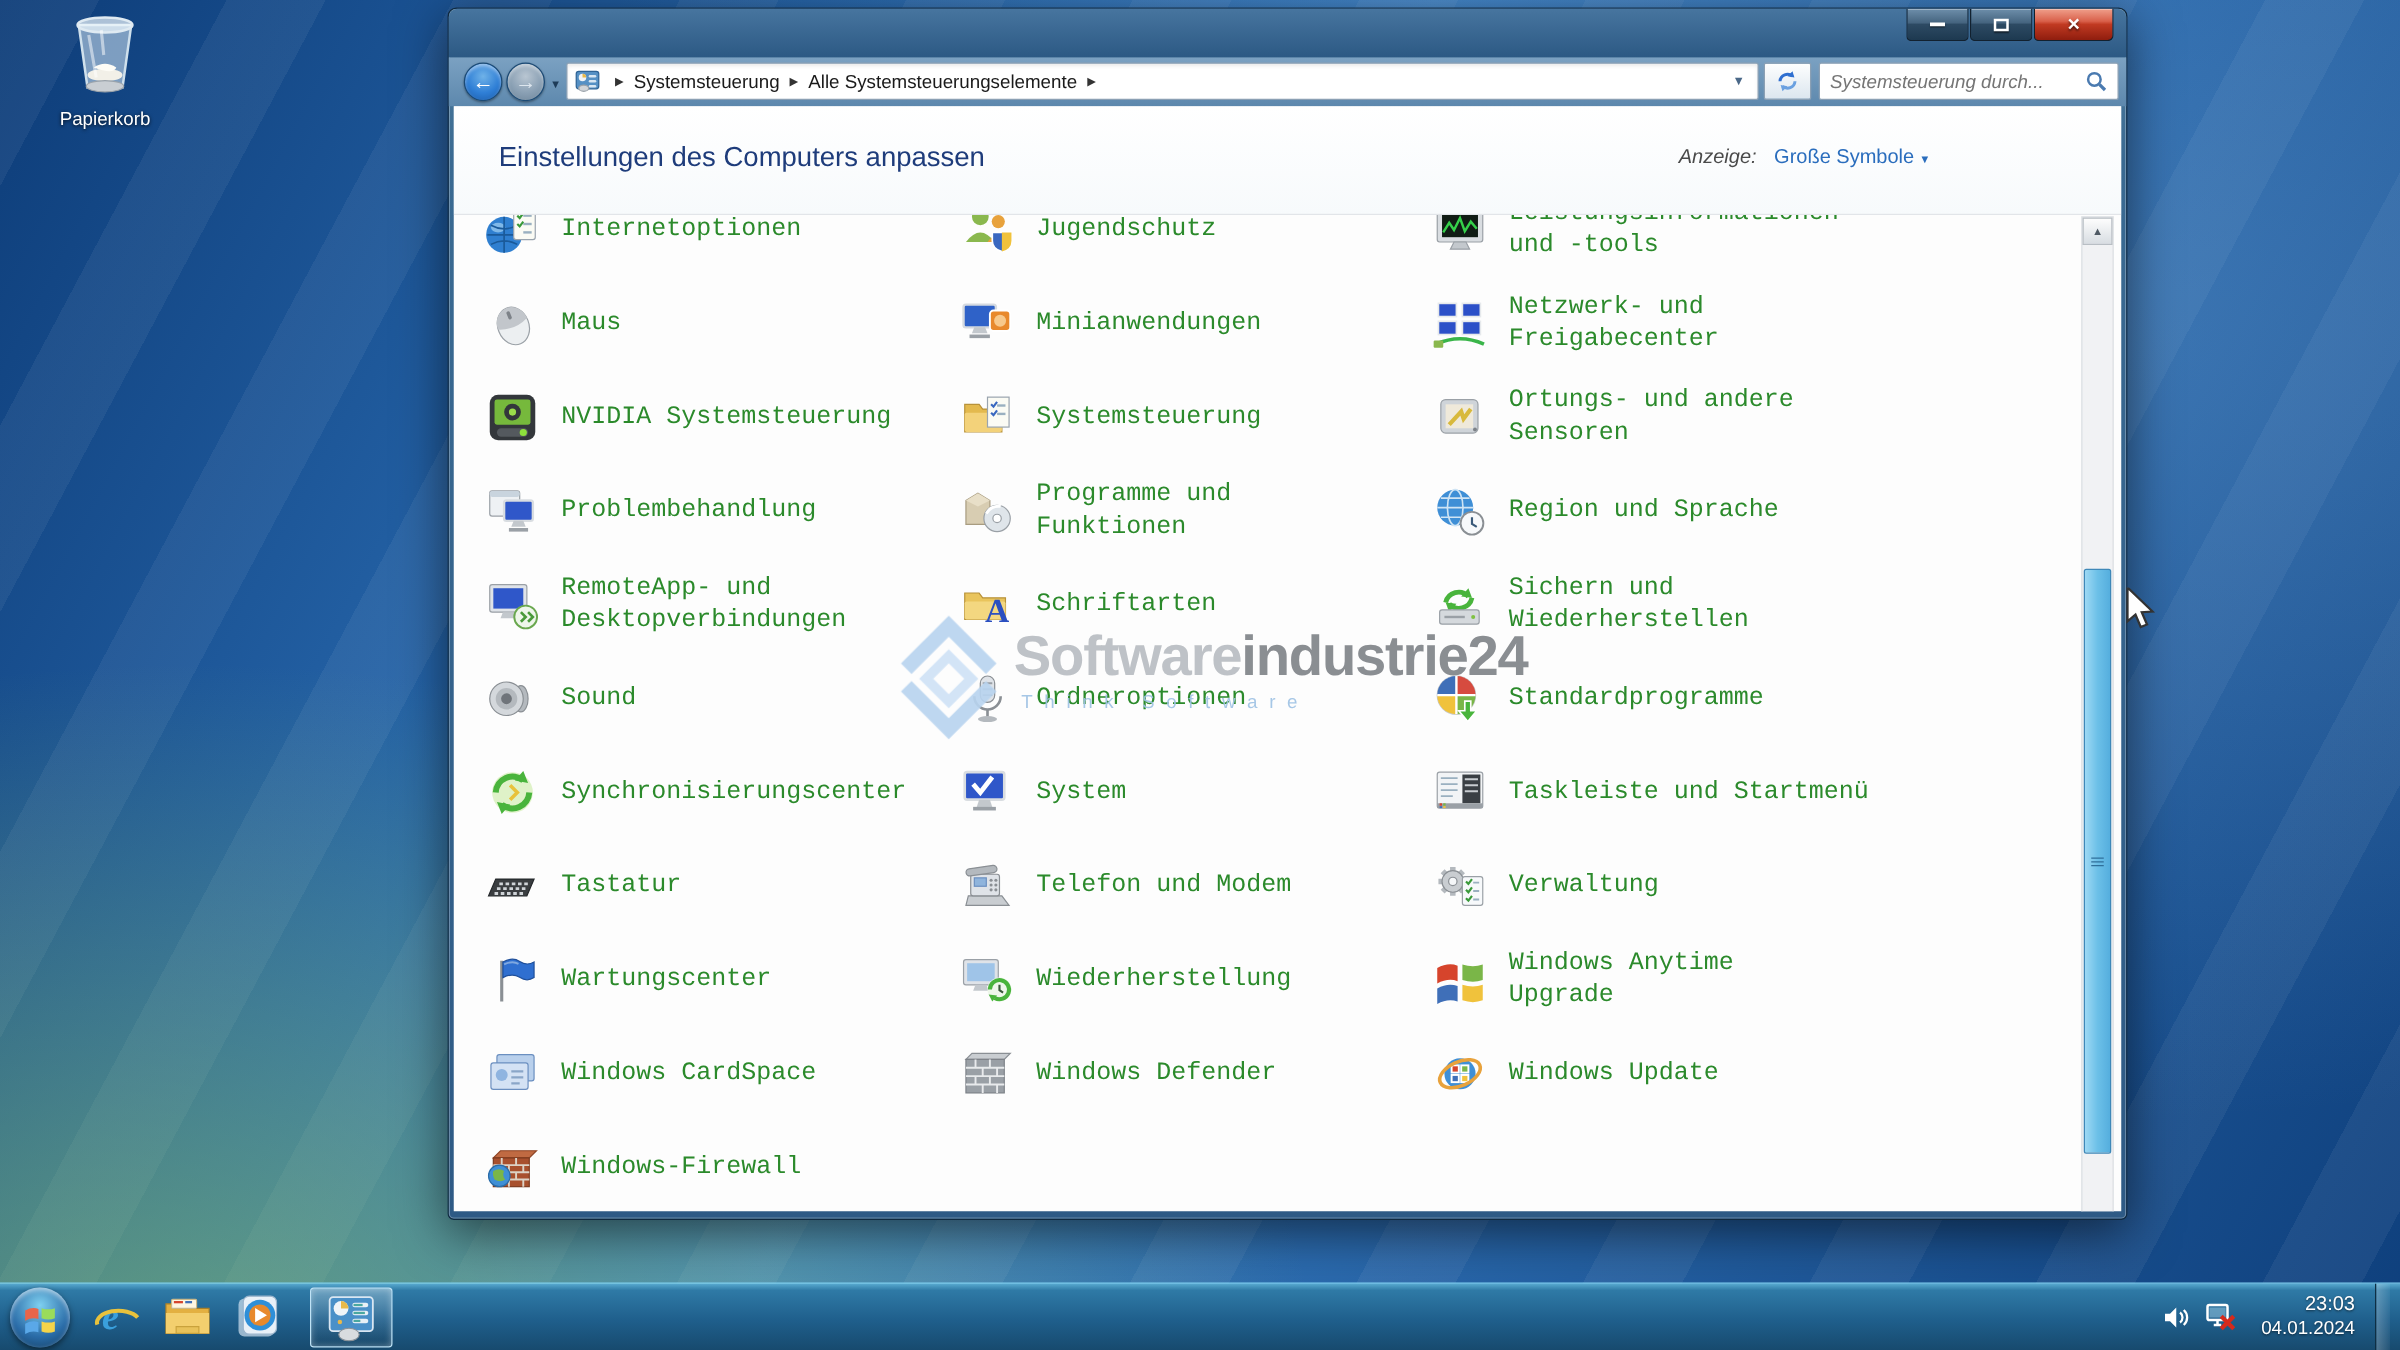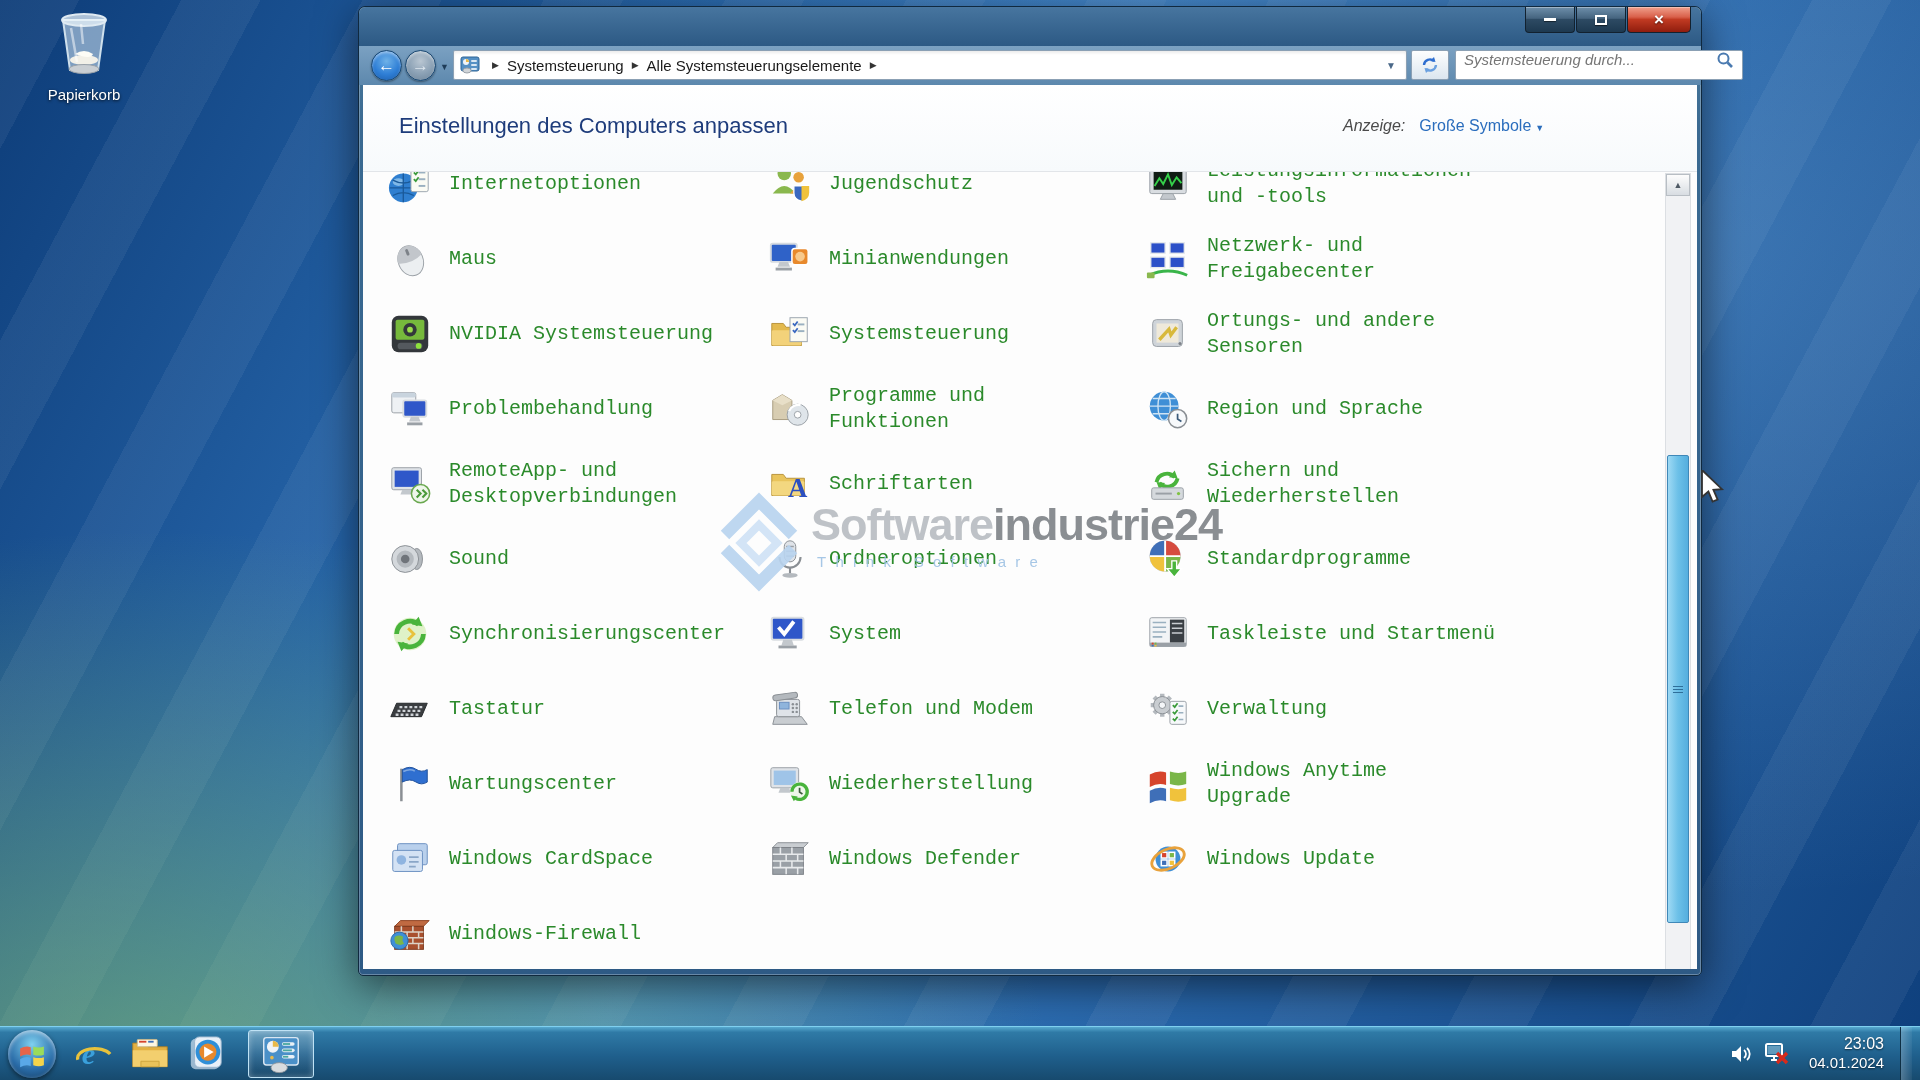--- a/index.html
+++ b/index.html
@@ -52,22 +52,22 @@
   .addrbar { position:absolute; left:94px; top:4px; width:954px; height:30px; background:#fff;
     border:1px solid #8ba0b4; border-radius:2px; display:flex; align-items:center;
     box-shadow:inset 0 2px 3px rgba(0,0,0,.08); padding:0 6px; }
   .addr-ico { width:20px; height:20px; margin-right:4px; }
   .crumb-sep { font-size:9px; color:#333; margin:0 8px; }
   .crumb { font-size:15px; color:#1a1a1a; white-space:nowrap; }
   .addr-drop { margin-left:auto; font-size:10px; color:#4a6888; padding:0 4px; }
   .refreshbtn { position:absolute; left:1052px; top:4px; width:38px; height:30px;
     background:linear-gradient(#fdfefe,#dce6ef); border:1px solid #8ba0b4; border-radius:2px;
     display:flex; align-items:center; justify-content:center; }
-  .searchbox { position:absolute; left:1096px; top:4px; width:288px; height:30px; background:#fff;
-    border:1px solid #8ba0b4; border-radius:2px; display:flex; align-items:flex-start; padding:0 8px; }
+  .searchbox { position:absolute; left:1096px; top:4px; width:240px; height:30px; background:#fff;
+    border:1px solid #8ba0b4; border-radius:2px; display:flex; align-items:center; padding:0 8px; }
   .searchbox input { flex:1; border:none; outline:none; font-style:italic; font-size:15px;
     color:#8a9099; font-family:"Liberation Sans",sans-serif; background:transparent; }
   .searchbox svg { flex:0 0 18px; }
 
   
   .content { position:absolute; left:4px; right:4px; top:78px; height:884px; background:#fdfdfd; overflow:hidden; }
   .cp-header { position:relative; height:86px; background:linear-gradient(#ffffff,#f7fafc); }
   .cp-title { position:absolute; left:36px; top:28px; font-size:22px; color:#1e3c7b; }
   .view-ctl { position:absolute; left:980px; top:32px; font-size:16px; }
   .view-label { color:#4a4a4a; margin-right:14px;font-style:italic; }

